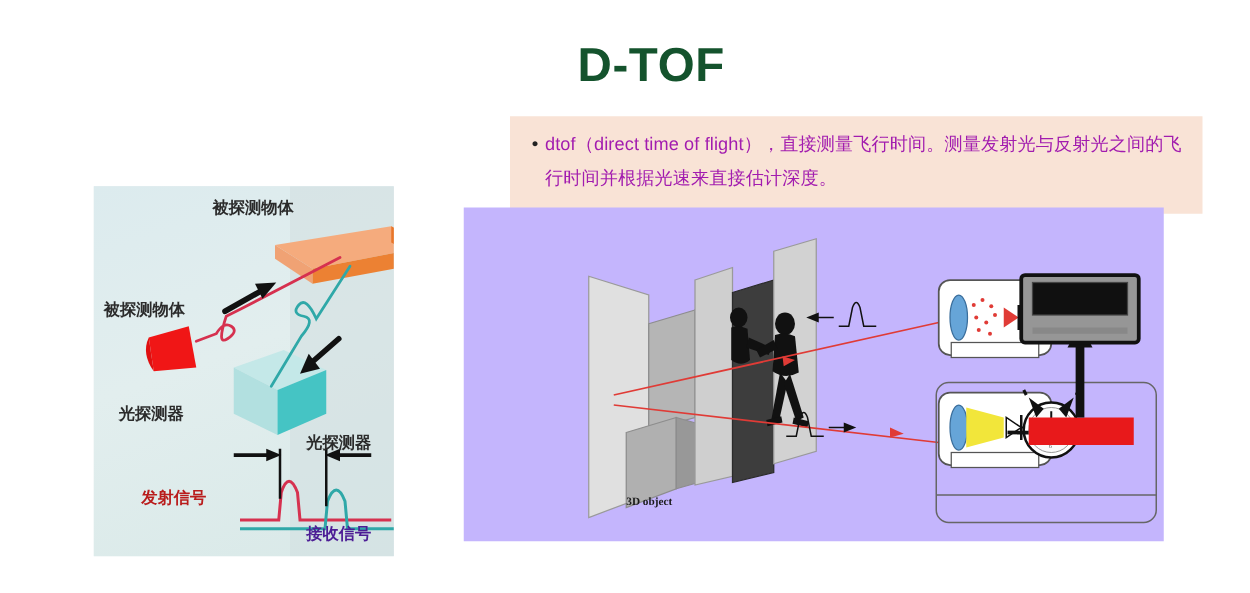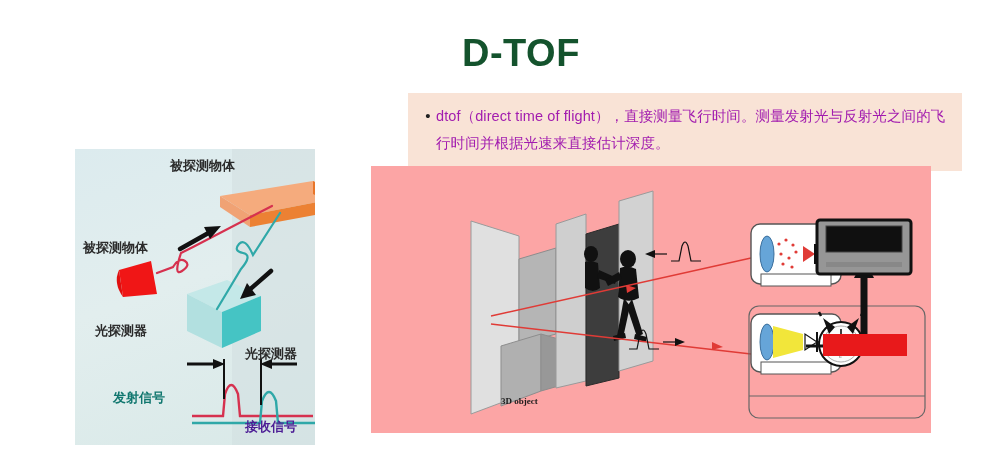--- a/index.html
+++ b/index.html
@@ -63,29 +63,29 @@
   }
   .lf-label {
     position: absolute;
     font-size: 13px; font-weight: bold;
     color: #2b2b2b; white-space: nowrap;
   }
   #lbl-object  { left: 95px;  top: 8px; }
   #lbl-emitter { left: 8px;   top: 90px; }
   #lbl-detector{ left: 20px;  top: 173px; }
   #lbl-interval{ left: 170px; top: 196px; }
-  #lbl-tx      { left: 38px;  top: 240px; color:#0f766e; }
+  #lbl-tx      { left: 38px;  top: 240px; color:#b91c1c; }
   #lbl-rx      { left: 170px; top: 269px; color:#4c1d95; }
 
   
   #right-figure {
     position: absolute;
     left: 371px; top: 166px;
     width: 560px; height: 267px;
-    background: #fca5a5;
+    background: #c4b5fd;
     overflow: hidden;
   }
   .rf-label {
     position: absolute;
     font-size: 8px; font-weight: bold;
     color: #1a1a1a; white-space: nowrap;
     font-family: "Liberation Serif", serif;
   }
   #rf-3dobject { left: 130px; top: 230px; font-size: 9px; }
   svg { display: block; }

